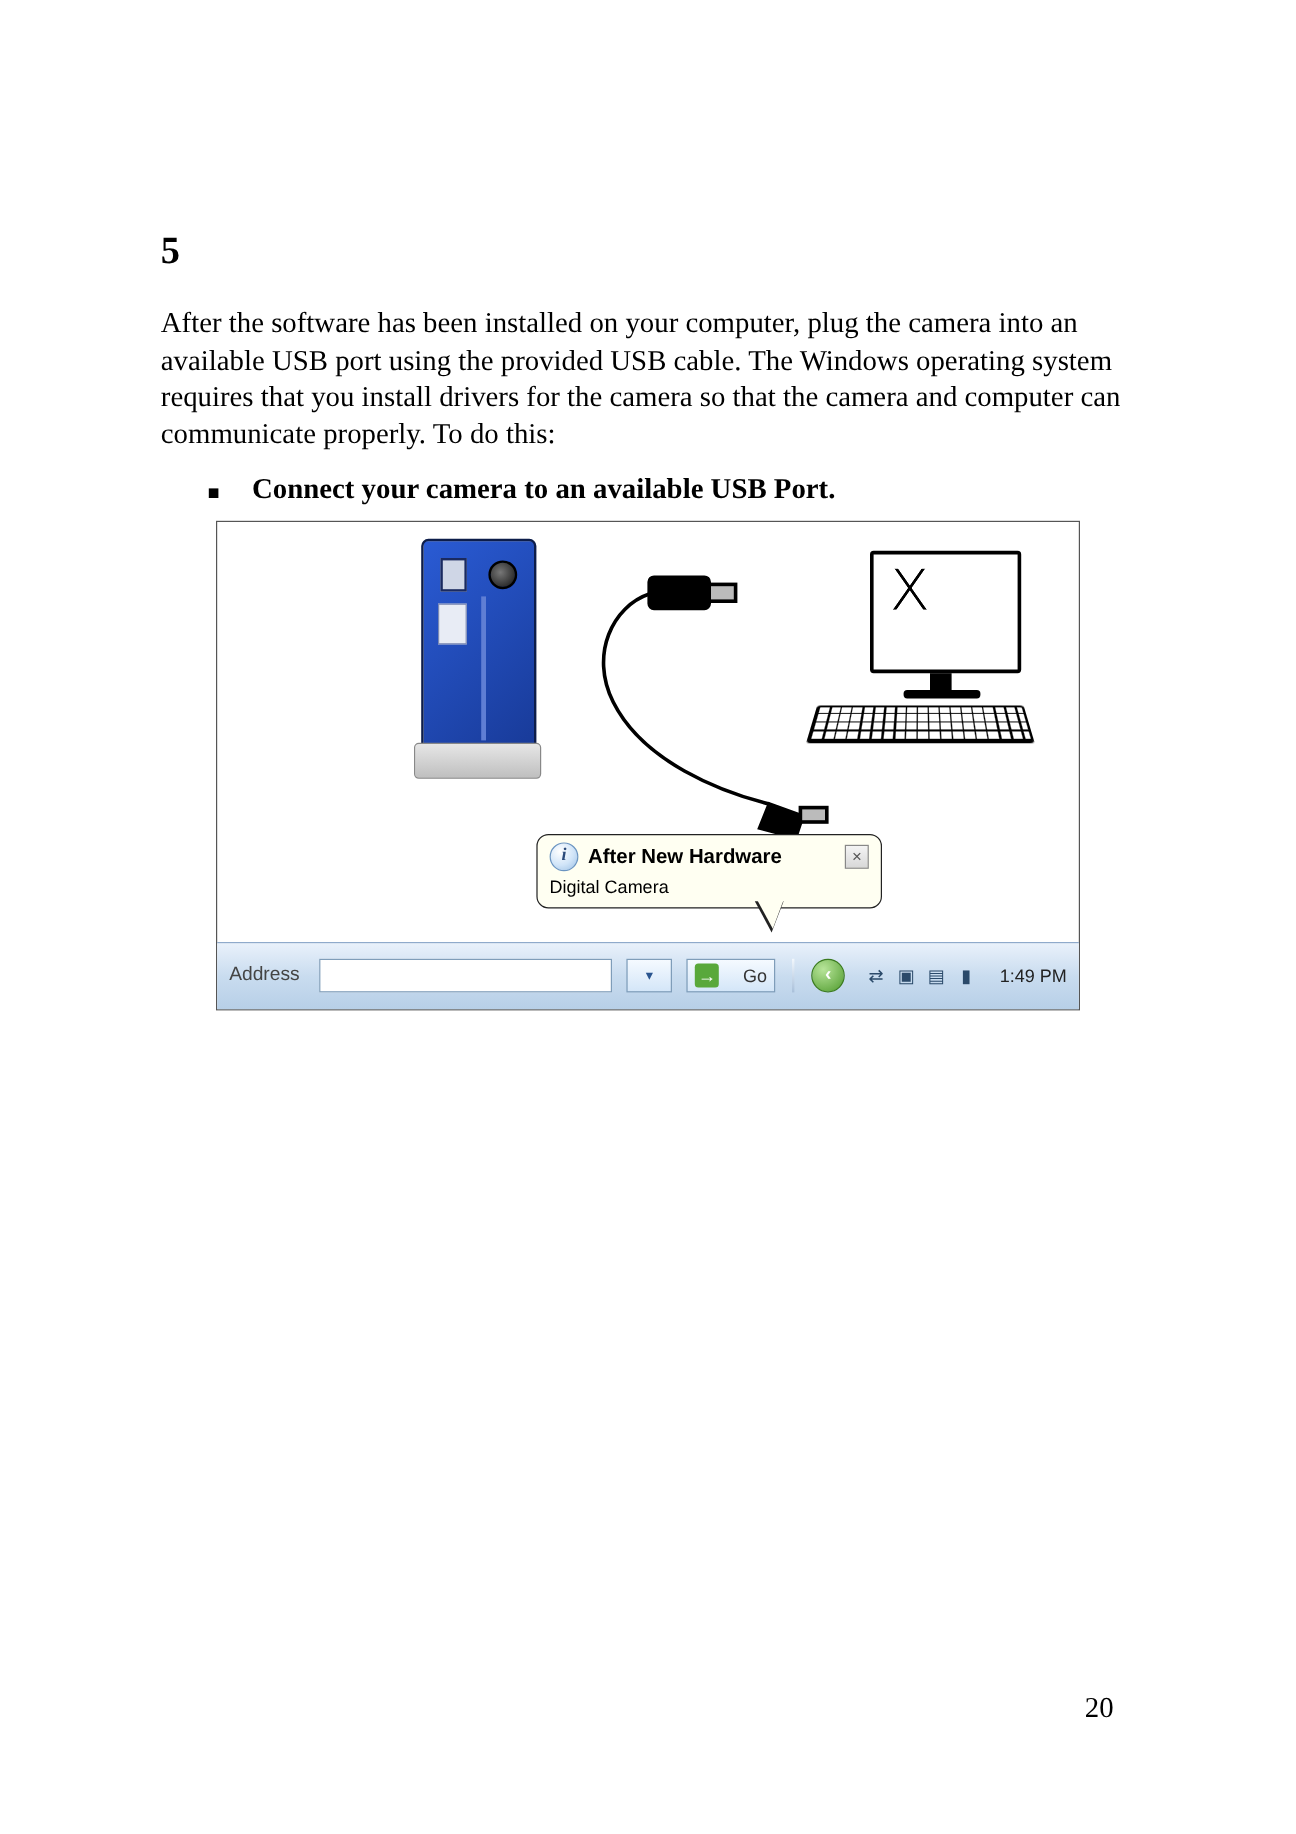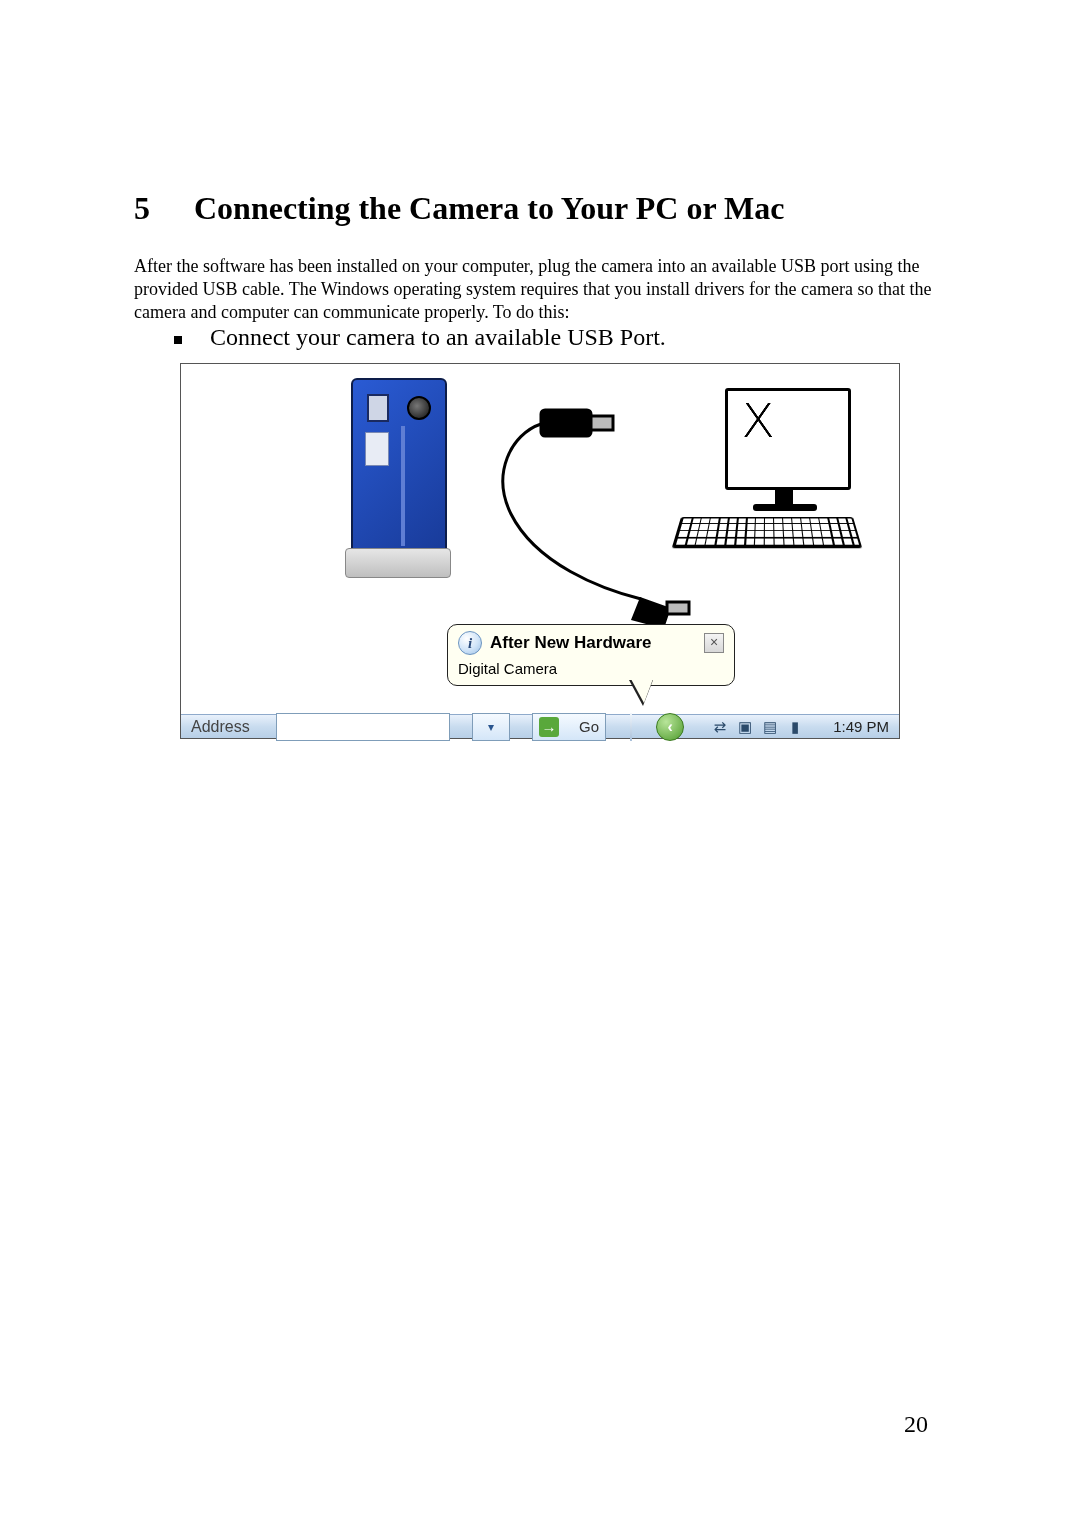--- a/index.html
+++ b/index.html
@@ -20,29 +20,30 @@
     padding: 190px 134px 0 134px;
   }
   .heading {
     font-weight: bold;
     font-size: 32px;
     display: flex;
     gap: 44px;
     margin-bottom: 28px;
   }
   .intro {
-    font-size: 18px;
+    font-size: 24px;
     line-height: 1.28;
-    margin-bottom: 0;
+    margin-bottom: 17px;
   }
   .bullets {
     margin: 0;
     padding: 0;
     list-style: none;
     font-size: 24px;
+    font-weight: bold;
   }
   .bullets li {
     display: flex;
     align-items: flex-start;
     margin-left: 40px;
     margin-bottom: 4px;
   }
   .sq {
     display: inline-block;
     width: 8px;
@@ -204,27 +205,27 @@
     left: -12px; top: -27px;
     width: 0; height: 0;
     border-left: 13px solid transparent;
     border-right: 9px solid transparent;
     border-top: 24px solid #fffff2;
   }
   
   .taskbar {
     display: flex;
     align-items: center;
-    height: 24px;
+    height: 56px;
     background: linear-gradient(#e9f1fb, #c9dcef 50%, #b7cfe7);
     border-top: 1px solid #8faacb;
     font-family: Tahoma, Arial, sans-serif;
     font-size: 16px;
     padding: 0 6px;
-    gap: 22px;
+    gap: 12px;
     box-sizing: border-box;
   }
   .addr-label {
     color: #444; padding: 0 4px;
   }
   .addr-field {
     flex: 1;
     height: 26px;
     background: #fff;
     border: 1px solid #7f9db9;
@@ -270,21 +271,20 @@
     font-size: 24px;
   }
 </style>
 </head>
 <body>
 
 <div class="page">
 
   <div class="heading">
     <span>5</span>
-    <span>Connecting the Camera to Your PC or Mac</span>
   </div>
 
   <div class="intro">After the software has been installed on your computer, plug the camera into an available USB port using the provided USB cable.  The Windows operating system requires that you install drivers for the camera so that the camera and computer can communicate properly.  To do this:</div>
 
   <ul class="bullets">
     <li>
       <span class="sq"></span>
       <span class="bullet-text">Connect your camera to an available USB Port.</span>
     </li>
   </ul>

